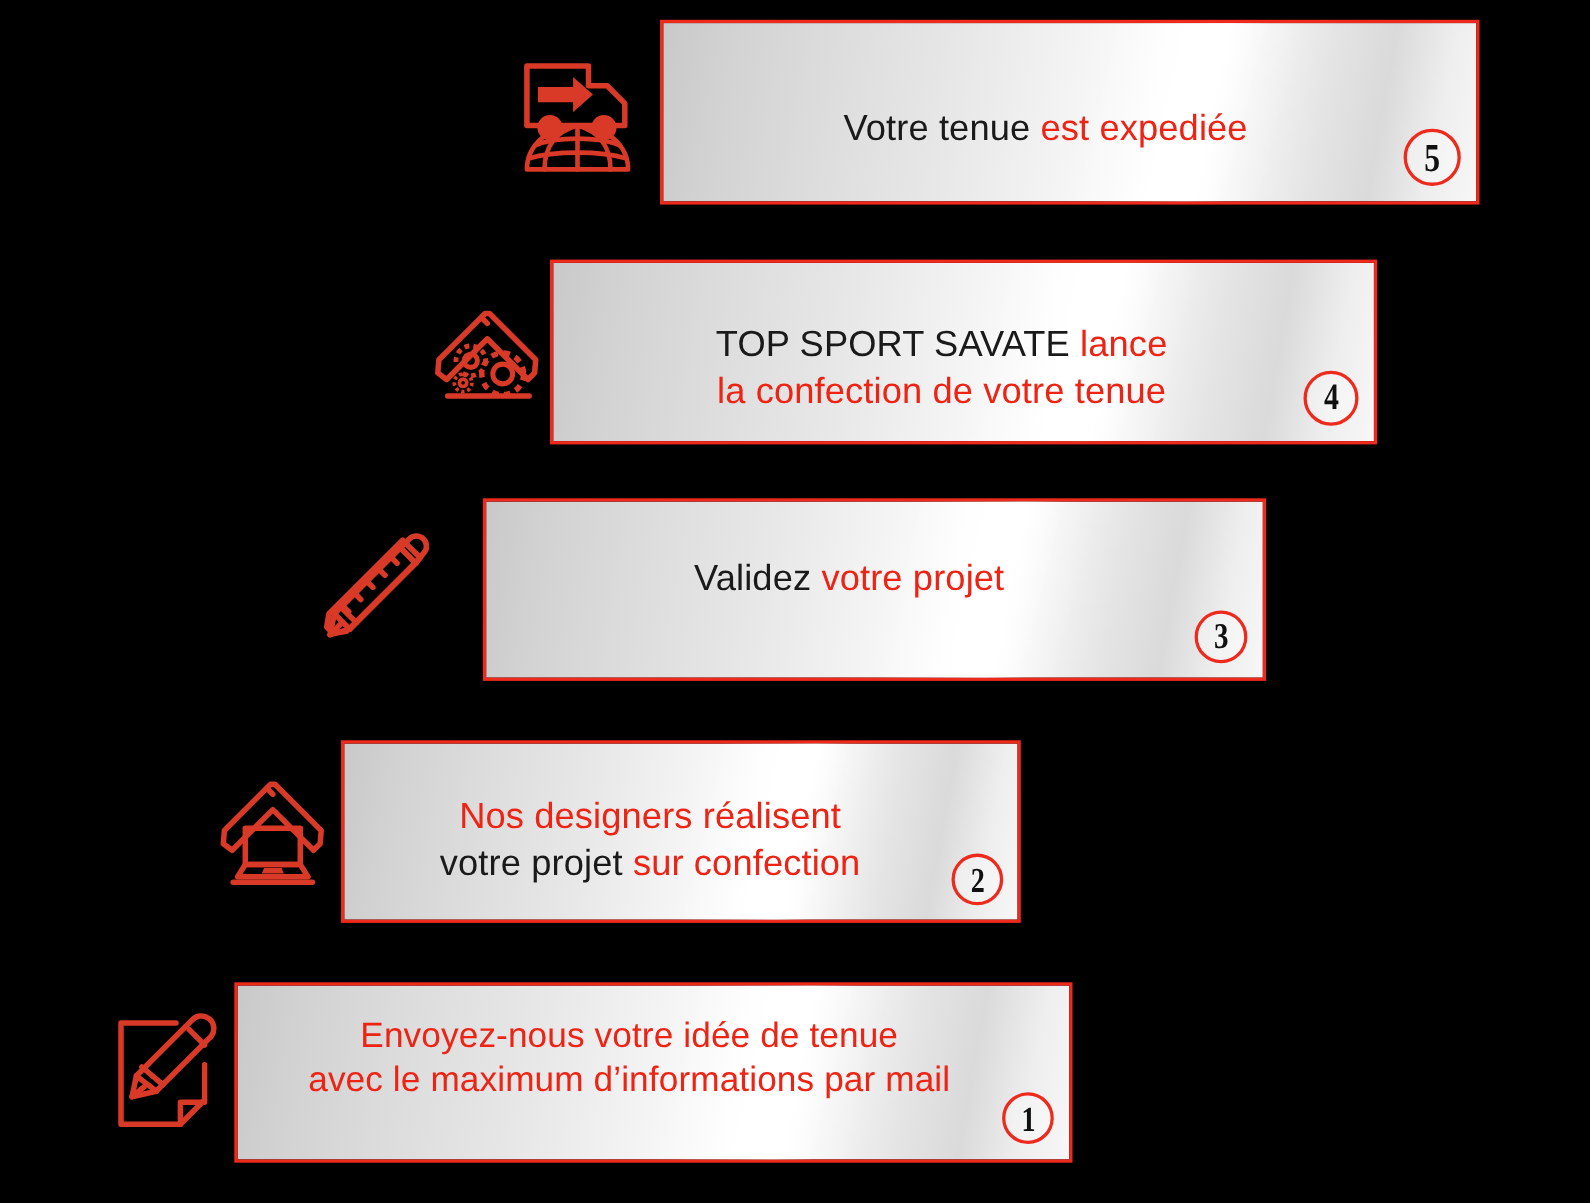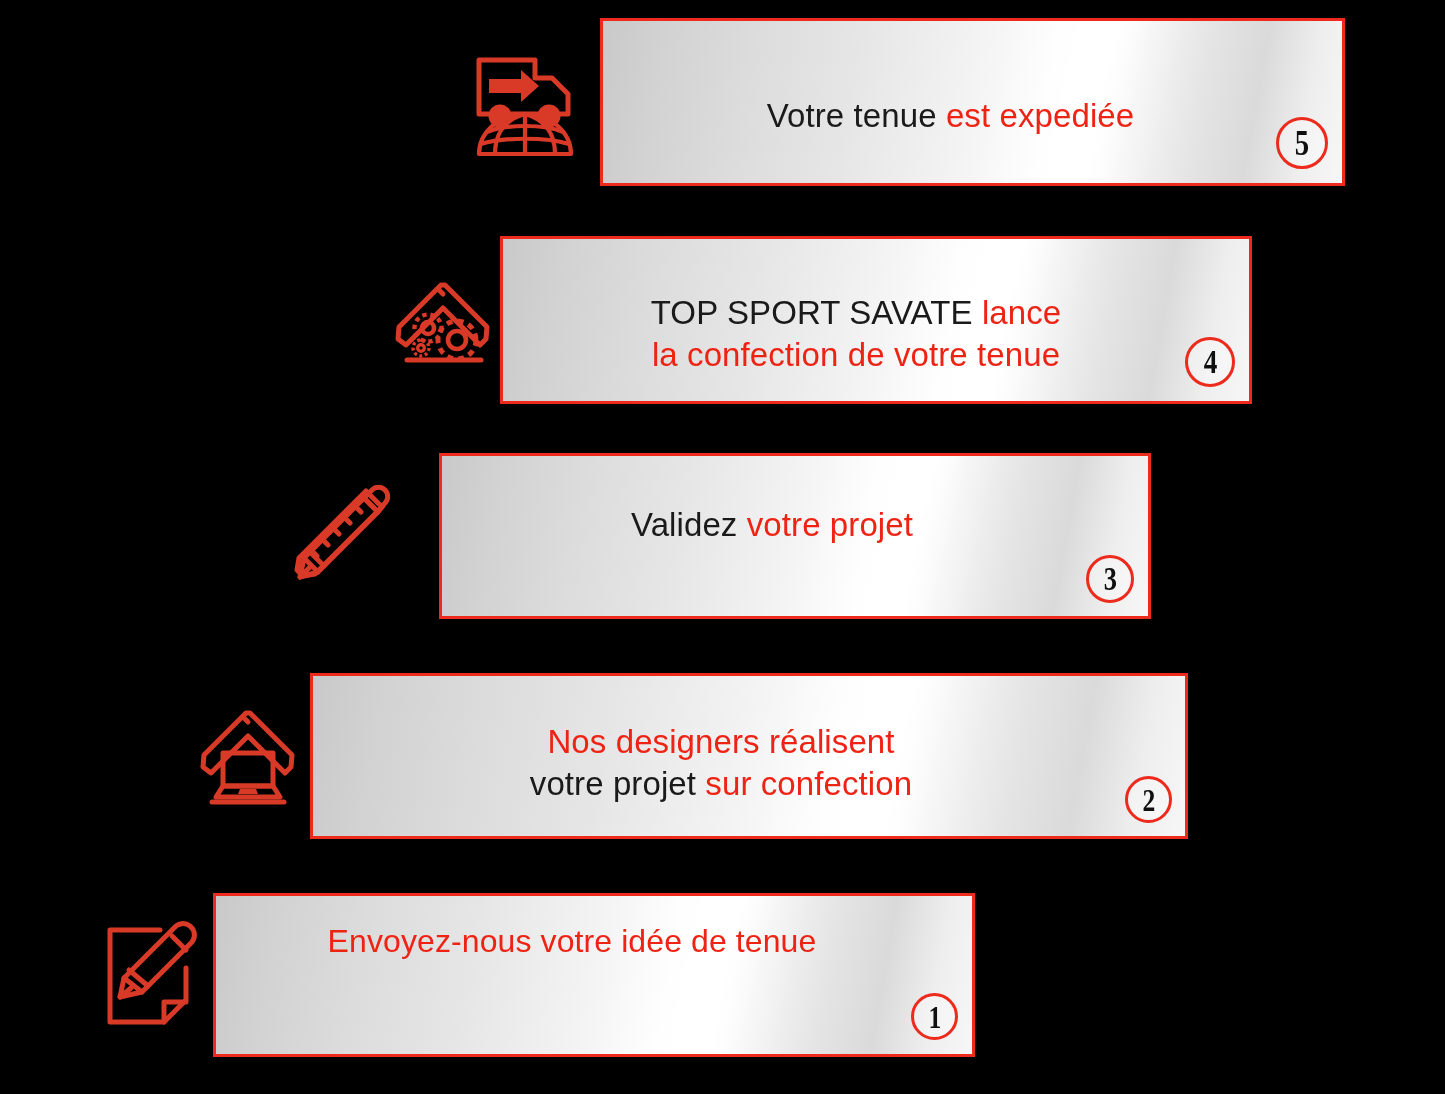--- a/index.html
+++ b/index.html
@@ -233,21 +233,21 @@
           <path d="M11 69 L12 57 L54 15 L58 15 L100 57 L99 69 L93 75 L56 38 L19 75 Z"></path>
           <path d="M52 20 L56 24"></path>
           <path d="M31 55 H81 V88 H31 Z"></path>
           <path d="M24 99 L31 88 H81 L88 99 Z"></path>
           <path d="M20 104 H92"></path>
         </g>
         <path d="M48 91 H64 L66 96 H46 Z" fill="#D93A28"></path>
       </svg>
     </div>
 
-    <div class="bar" style="left:310px; top:673px; width:878px; height:166px;">
+    <div class="bar" style="left:310px; top:673px; width:618px; height:166px;">
       <div class="bar-text" style="top:45px; font-size:33px; padding-right:56px;">
         <span class="line">
           <span class="t-red">Nos designers réalisent</span>
         </span>
         <span class="line">
           <span class="t-black">votre projet </span><span class="t-red">sur confection</span>
         </span>
       </div>
       <div class="badge" style="right:13px; bottom:13px; width:47px; height:47px;">
         <span style="font-size:32px;">2</span>
@@ -269,20 +269,23 @@
           <path d="M74 16 L88 30"></path>
         </g>
       </svg>
     </div>
 
     <div class="bar" style="left:213px; top:893px; width:762px; height:164px;">
       <div class="bar-text" style="top:25px; font-size:32px; padding-right:44px;">
         <span class="line">
           <span class="t-red">Envoyez-nous votre idée de tenue</span>
         </span>
+        <span class="line">
+          <span class="t-red">avec le maximum d’informations par mail</span>
+        </span>
       </div>
       <div class="badge" style="right:14px; bottom:14px; width:47px; height:47px;">
         <span style="font-size:32px;">1</span>
       </div>
     </div>
   </div>
 
 </div>
 
 </body></html>

